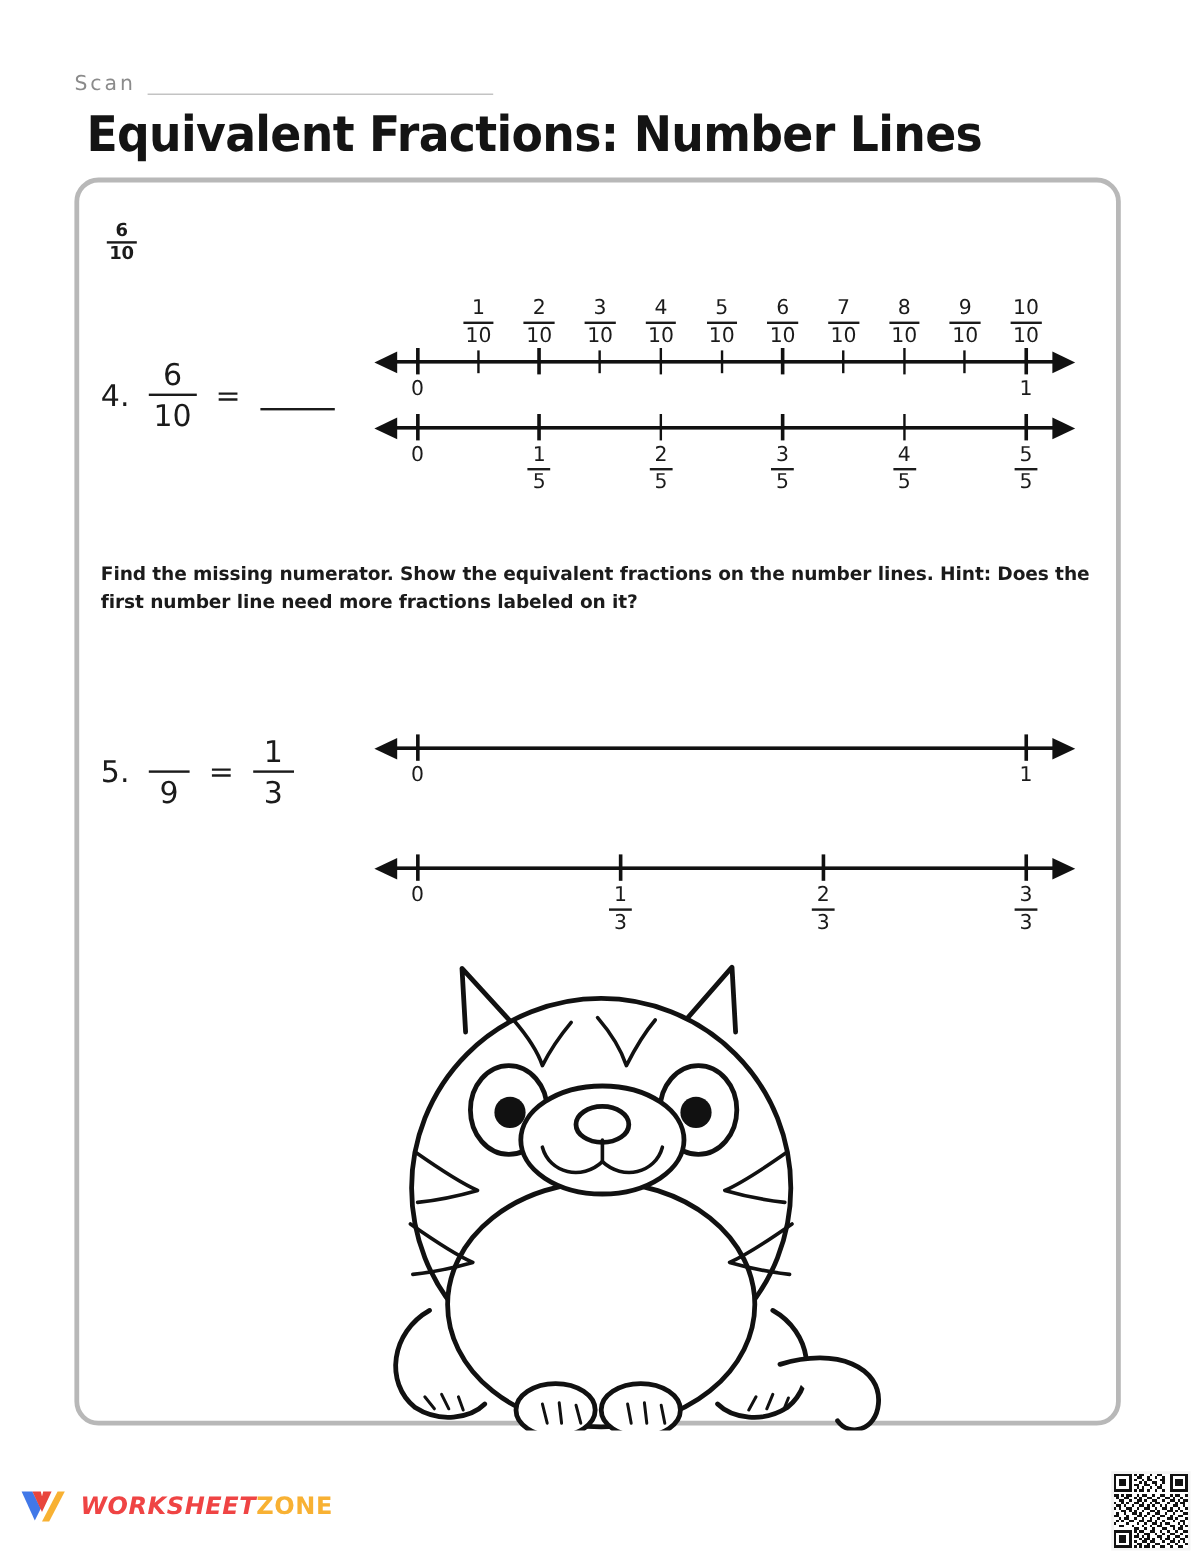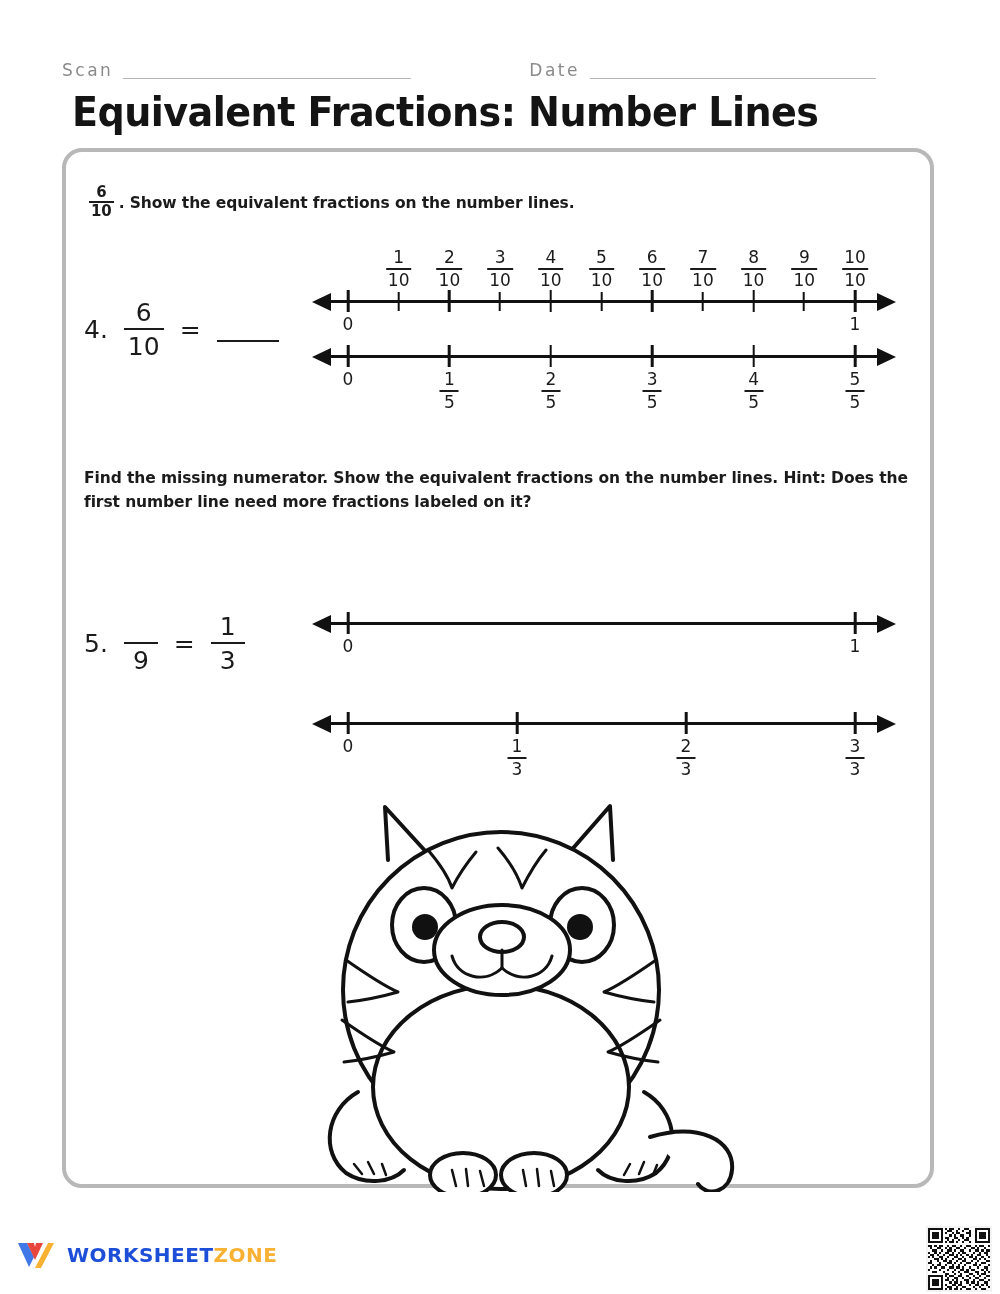--- a/index.html
+++ b/index.html
@@ -234,21 +234,21 @@
     display: flex;
     align-items: center;
   }
   .logo-text {
     margin-left: 9px;
     font-family: "DejaVu Sans", sans-serif;
     font-weight: 700;
     font-size: 20px;
     letter-spacing: 0.5px;
   }
-  .logo-ws { color: #1d4ed8; }
+  .logo-ws { color: #ef4444; font-style: italic; }
   .logo-zone { color: #f8b133; }
   .scan-text {
     position: absolute;
     right: 78px;
     top: 10px;
     font-family: "DejaVu Sans", sans-serif;
     font-size: 22px;
     color: #2b2b2b;
     letter-spacing: -0.2px;
   }
@@ -264,37 +264,32 @@
   }
 </style>
 </head>
 <body>
 
 <div class="page">
 
   <div class="nameline">
     <span class="field-label">Scan</span>
     <span class="rule rule-name"></span>
-    <span class="date-wrap">
-      <span class="field-label">Date</span>
-      <span class="rule rule-date"></span>
-    </span>
   </div>
 
   <div class="title">Equivalent Fractions: Number Lines</div>
 
   <div class="frame"></div>
 
   <div class="instruction" id="instr1">
     <span class="inline-frac">
       <span class="num">6</span>
       <span class="bar"></span>
       <span class="den">10</span>
     </span>
-    <span>. Show the equivalent fractions on the number lines.</span>
   </div>
 
   <div class="instruction" id="instr2">Find the missing numerator. Show the equivalent fractions on the number lines. Hint: Does the first number line need more fractions labeled on it?</div>
 
   <div class="problem" id="prob4">
     <span class="prob-num">4.</span>
     <span class="bigfrac">
       <span class="num">6</span>
       <span class="bar"></span>
       <span class="den">10</span>

